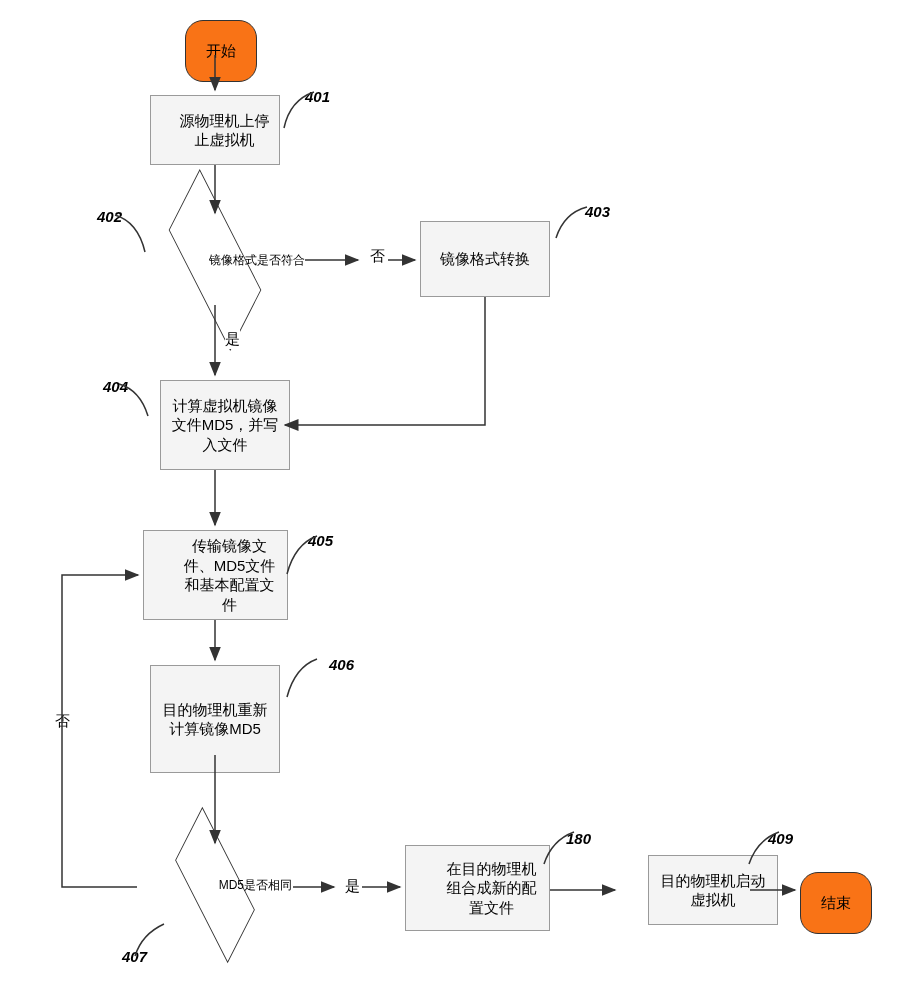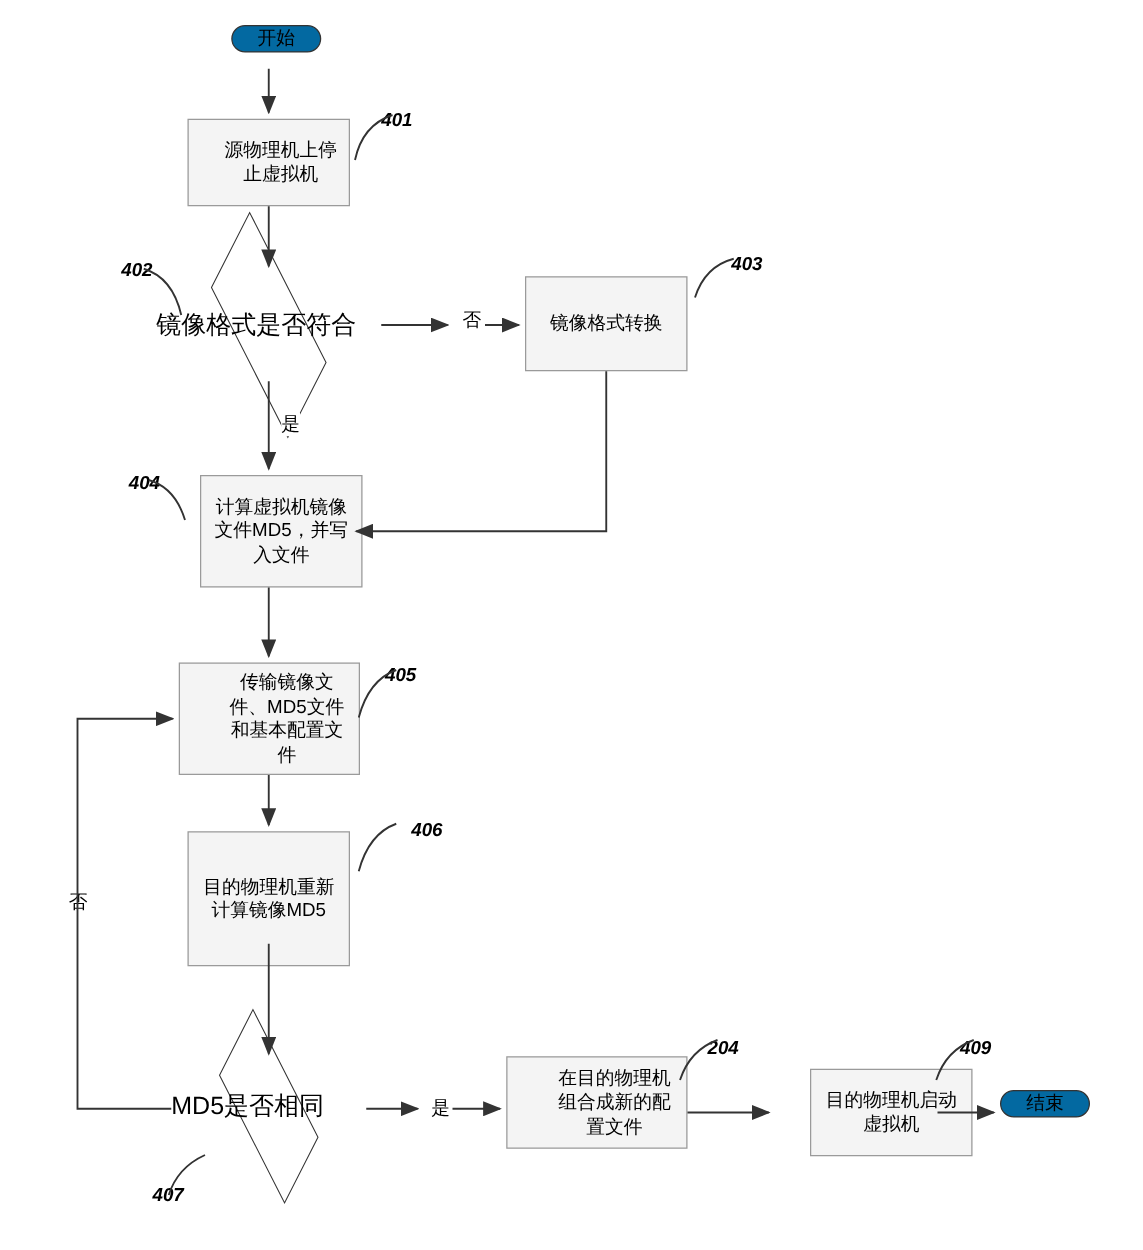--- a/index.html
+++ b/index.html
@@ -15,22 +15,22 @@
       display: flex;
       align-items: center;
       justify-content: center;
       text-align: center;
       font-size: 15px;
       line-height: 1.3;
     }
     .terminator {
       border: 1.5px solid #333;
       border-radius: 18px;
-      background: #0369a1;
-      padding: 0 20px;
+      background: #f97316;
+      padding: 20px 20px;
       text-align: right;
     }
     .process {
       border: 1.5px solid #9a9a9a;
       background: #f4f4f4;
       width: 130px;
       min-height: 70px;
       padding: 8px;
     }
     .process.wide { width: 145px; padding-left: 36px; }
@@ -45,22 +45,22 @@
       top: 50%; left: 50%;
       width: 127px; height: 63px;
       transform: translate(-50%, -50%) rotate(45deg) skew(18deg, 18deg);
       border: 1.5px solid #333;
       background: #fff;
     }
     .diamond-text {
       position: absolute;
       top: 50%; left: 50%;
       transform: translate(-50%, -50%);
-      text-align: left;
-      font-size: 20px;
+      text-align: right;
+      font-size: 12px;
       width: 100%;
       z-index: 1;
     }
     .diamond.narrow { width: 155px; height: 80px; }
     .diamond.narrow::before { width: 108px; height: 55px; }
     .label-num {
       position: absolute;
       font-size: 15px;
       font-weight: bold;
       font-style: italic;
@@ -114,41 +114,41 @@
 </div>
 
 <div class="node process" style="left:150px; top:665px; height:108px;">
   <span>目的物理机重新计算镜像MD5</span>
 </div>
 
 <div class="diamond narrow" style="left:137px; top:845px;">
   <span class="diamond-text">MD5是否相同</span>
 </div>
 
-<div class="node process wide" style="left:405px; top:845px; height:74px;">
+<div class="node process wide" style="left:405px; top:845px; height:86px;">
   <span>在目的物理机组合成新的配置文件</span>
 </div>
 
 <div class="node process" style="left:620px; top:855px; height:70px;margin-left:28px;">
   <span>目的物理机启动虚拟机</span>
 </div>
 
 <div class="edge-label" style="left:370px; top:247px;">否</div>
 <div class="edge-label" style="left:225px; top:330px;">是</div>
 <div class="edge-label" style="left:345px; top:877px;">是</div>
 <div class="edge-label" style="left:55px; top:712px;">否</div>
 
 <div class="label-num" style="left:305px; top:88px;">401</div>
 <div class="label-num" style="left:97px; top:208px;">402</div>
 <div class="label-num" style="left:585px; top:203px;">403</div>
 <div class="label-num" style="left:103px; top:378px;">404</div>
 <div class="label-num" style="left:308px; top:532px;">405</div>
 <div class="label-num" style="left:308px; top:656px;margin-left:21px;">406</div>
 <div class="label-num" style="left:122px; top:948px;">407</div>
-<div class="label-num" style="left:566px; top:830px;">204</div>
+<div class="label-num" style="left:566px; top:830px;">180</div>
 <div class="label-num" style="left:768px; top:830px;">409</div>
 
 <svg class="callout" style="left:280px; top:88px;" width="40" height="45">
   <path d="M 34 4 Q 10 12 4 40" stroke="#333" stroke-width="1.5" fill="none"></path>
 </svg>
 <svg class="callout" style="left:110px; top:210px;" width="40" height="45">
   <path d="M 5 5 Q 28 12 35 42" stroke="#333" stroke-width="1.5" fill="none"></path>
 </svg>
 <svg class="callout" style="left:552px; top:203px;" width="40" height="40">
   <path d="M 35 4 Q 12 10 4 35" stroke="#333" stroke-width="1.5" fill="none"></path>

